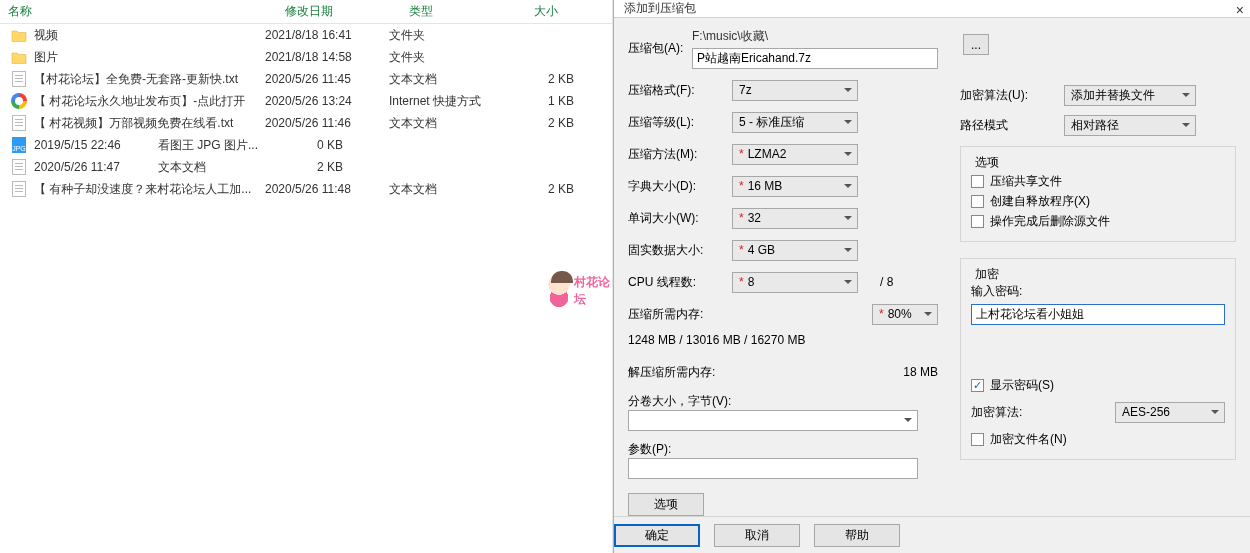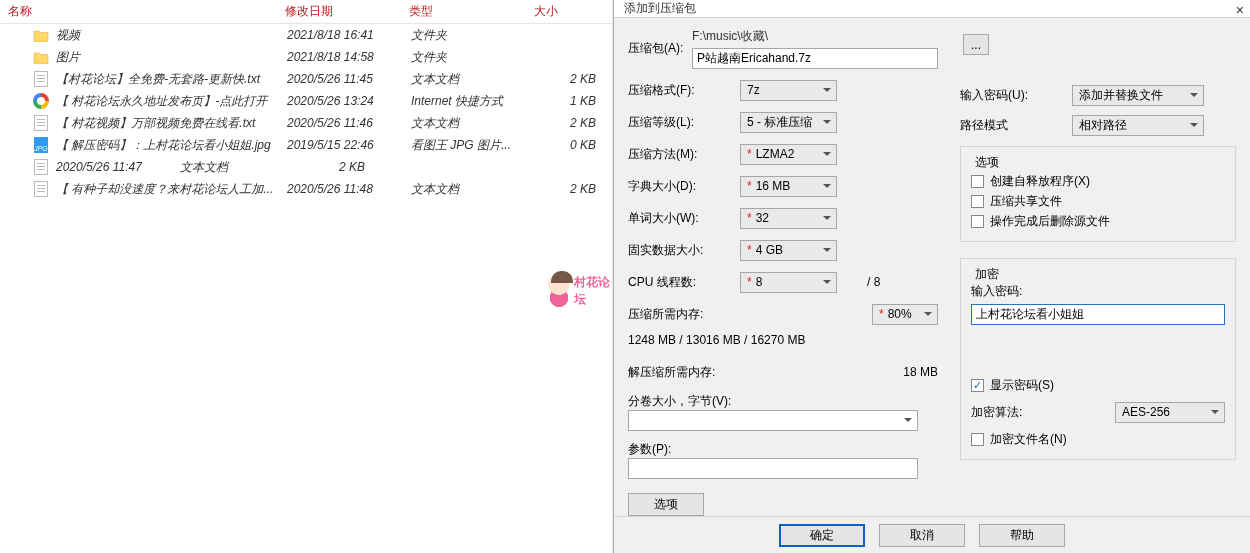--- a/index.html
+++ b/index.html
@@ -1,65 +1,65 @@
 <!DOCTYPE html>
 <html><head>
 <meta charset="utf-8">
 <style>
 * { box-sizing: border-box; margin: 0; padding: 0; font-family: "Microsoft YaHei", "Segoe UI", sans-serif; font-size: 12px; }
 body { display: flex; width: 1250px; height: 553px; background: #fff; overflow: hidden; }
 .explorer { width: 626px; border-right: 1px solid #e5e5e5; display: flex; flex-direction: column; color: #333; }
-.exp-header { display: flex; height: 24px; border-bottom: 1px solid #e5e5e5; align-items: center; color: #b91c1c; }
+.exp-header { display: flex; height: 24px; border-bottom: 1px solid #e5e5e5; align-items: center; color: #15803d; }
 .exp-col { padding: 0 8px; position: relative; }
 .exp-col.name { width: 277px; }
 .exp-col.date { width: 124px; }
 .exp-col.type { width: 125px; }
 .exp-col.size { width: 80px; text-align: left; }
 .exp-body { flex: 1; position: relative; }
-.row { display: flex; height: 22px; align-items: center; padding-left: 32px; font-style: italic; }
+.row { display: flex; height: 22px; align-items: center; padding-left: 10px; }
 .row .icon { width: 18px; height: 18px; margin-right: 6px; display: flex; align-items: center; justify-content: center; }
 .row .cell-name { width: 231px; white-space: nowrap; overflow: hidden; text-overflow: ellipsis; }
 .row .cell-date { width: 124px; }
 .row .cell-type { width: 125px; white-space: nowrap; overflow: hidden; text-overflow: ellipsis; }
 .row .cell-size { width: 60px; text-align: right; }
 .folder-icon { width: 16px; height: 13px; }
 .txt-icon { width: 14px; height: 16px; border: 1px solid #bbb; background: #fff; position: relative; }
 .txt-icon::before { content:""; position:absolute; left:2px; top:3px; width:8px; height:1px; background:#bbb; box-shadow:0 3px 0 #bbb,0 6px 0 #bbb; }
 .html-icon { width: 16px; height: 16px; border-radius: 50%; background: conic-gradient(#ea4335 0 25%, #fbbc05 0 50%, #34a853 0 75%, #4285f4 0); position:relative; }
 .html-icon::after{content:"";position:absolute;inset:4px;background:#fff;border-radius:50%;}
 .jpg-icon { width:14px; height:16px; background:#2e9bf0; color:#fff; font-size:7px; display:flex; align-items:flex-end; justify-content:center; padding-bottom:1px;}
 .watermark { position: absolute; left: 548px; top: 250px; display: flex; align-items: center; color: #ef498a; font-size: 22px; font-weight: bold; opacity: 0.85; }
 .watermark .doll { width: 28px; height: 34px; background: radial-gradient(circle at 50% 30%, #ffdfc8 40%, transparent 41%), radial-gradient(circle at 50% 70%, #ef498a 35%, transparent 36%); margin-right: 4px; position:relative;}
 .watermark .doll::before{content:"";position:absolute;top:-3px;left:3px;width:22px;height:12px;background:#5e3c2b;border-radius:10px 10px 0 0;}
 .dialog { flex: 1; background: #f0f0f0; display: flex; flex-direction: column; border-left: 1px solid #b0b0b0; }
 .dlg-title { height: 22px; background: #fff; display: flex; align-items: center; padding-left: 10px; color: #333; border-bottom: 1px solid #d0d0d0; position:relative;}
 .dlg-close { position:absolute; right:6px; top:2px; font-size:14px; color:#333;}
 .dlg-body { flex: 1; display: flex; padding: 10px 14px 0 14px; gap: 22px; }
 .col-left { width: 310px; display: flex; flex-direction: column; gap: 10px; }
 .col-right { flex: 1; display: flex; flex-direction: column; gap: 8px; }
-.field-row { display: flex; align-items: center; gap: 24px; min-height: 22px;}
+.field-row { display: flex; align-items: center; gap: 16px; min-height: 22px;}
 .field-label { width: 88px; }
 .combo { height: 21px; border: 1px solid #a7a7a7; background: #e9e9e9; display: flex; align-items: center; padding: 0 18px 0 6px; position: relative; }
 .combo.star::before { content: "*"; color: #d02020; margin-right: 4px; }
 .combo::after { content: ""; position: absolute; right: 5px; top: 7px; border: 4px solid transparent; border-top-color: #555; }
-.combo.w106 { width: 97px; }
+.combo.w106 { width: 126px; }
 .text-field { height: 21px; border: 1px solid #a7a7a7; background: #fff; padding: 0 4px; display:flex; align-items:center;}
 .path-box { flex:1; }
 .browse-btn { width: 26px; height: 21px; border: 1px solid #a7a7a7; background: #e5e5e5; display: flex; align-items: center; justify-content: center; }
 .archive-row { display:flex; align-items:center; gap:8px; }
 .archive-row .field-label { width:56px;}
 .path-text { font-size: 12px; color: #333; margin-bottom: 3px;}
 .mem-value { margin-left: auto; }
 .fieldset { border: 1px solid #d5d5d5; padding: 8px 10px 10px 10px; margin-top: 2px;}
 .fieldset .legend { margin-top: -16px; background: #f0f0f0; display: inline-block; padding: 0 4px; }
 .checkbox-row { display: flex; align-items: center; gap: 6px; height: 20px; }
 .checkbox { width: 13px; height: 13px; border: 1px solid #888; background: #fff; display:flex; align-items:center; justify-content:center;}
 .checkbox.checked::after{content:"✓"; font-size:11px; color:#1864b9; line-height:1;}
 .pwd-input { height: 21px; border: 1px solid #2a6fc9; background: #fff; padding: 0 4px; width: 254px; display:flex; align-items:center; }
-.dlg-footer { height: 44px; border-top: 1px solid #d5d5d5; display: flex; align-items: center; justify-content: center; gap: 14px; padding-right: 20px;}
+.dlg-footer { height: 44px; border-top: 1px solid #d5d5d5; display: flex; align-items: center; justify-content: flex-start; gap: 14px; padding-right: 20px;}
 .footer-btn { width: 86px; height: 23px; border: 1px solid #a7a7a7; background: #e5e5e5; display: flex; align-items: center; justify-content: center;}
 .footer-btn.primary { border: 2px solid #0a62c9; }
 .opt-btn { width: 76px; height: 23px; border: 1px solid #a7a7a7; background: #e5e5e5; display:flex; align-items:center; justify-content:center; margin-top:4px;}
 .split-row { display:flex; flex-direction:column; }
 .split-combo { width: 290px; height: 21px; border: 1px solid #a7a7a7; background: #fff; position:relative; padding:0 6px; display:flex;align-items:center;}
 .split-combo::after { content:""; position:absolute; right:5px; top:7px; border:4px solid transparent; border-top-color:#555;}
 .slash { margin: 0 6px; }
 </style>
 </head>
 <body>
@@ -119,21 +119,20 @@
         </div>
         <div class="cell-name">【 村花视频】万部视频免费在线看.txt</div>
         <div class="cell-date">2020/5/26 11:46</div>
         <div class="cell-type">文本文档</div>
         <div class="cell-size">2 KB</div>
       </div>
       <div class="row">
         <div class="icon">
           <div class="jpg-icon">JPG</div>
         </div>
-        <div class="cell-name">【 解压密码】：上村花论坛看小姐姐.jpg</div>
         <div class="cell-date">2019/5/15 22:46</div>
         <div class="cell-type">看图王 JPG 图片...</div>
         <div class="cell-size">0 KB</div>
       </div>
       <div class="row">
         <div class="icon">
           <div class="txt-icon"></div>
         </div>
         <div class="cell-date">2020/5/26 11:47</div>
         <div class="cell-type">文本文档</div>
@@ -219,36 +218,36 @@
       </div>
       <div class="opt-btn">选项</div>
     </div>
 
     <div class="col-right">
       <div style="position:absolute;left:963px;top:34px;display:flex;gap:8px;align-items:center">
         <div class="browse-btn">...</div>
       </div>
       <div style="height:48px"></div>
       <div class="field-row">
-          <div class="field-label">输入密码(U):</div>
+          <div class="field-label">加密算法(U):</div>
           <div class="combo" style="width:132px">添加并替换文件</div>
         </div>
       <div class="field-row">
           <div class="field-label">路径模式</div>
           <div class="combo" style="width:132px">相对路径</div>
         </div>
       <div class="fieldset">
         <div class="legend">选项</div>
         <div class="checkbox-row">
             <div class="checkbox"></div>
+            <span>压缩共享文件</span>
+          </div>
+        <div class="checkbox-row">
+            <div class="checkbox"></div>
             <span>创建自释放程序(X)</span>
-          </div>
-        <div class="checkbox-row">
-            <div class="checkbox"></div>
-            <span>压缩共享文件</span>
           </div>
         <div class="checkbox-row">
             <div class="checkbox"></div>
             <span>操作完成后删除源文件</span>
           </div>
       </div>
       <div class="fieldset" style="margin-top:8px;min-height:190px">
         <div class="legend">加密</div>
         <div style="margin-bottom:4px">输入密码:</div>
         <div class="pwd-input">上村花论坛看小姐姐</div>

